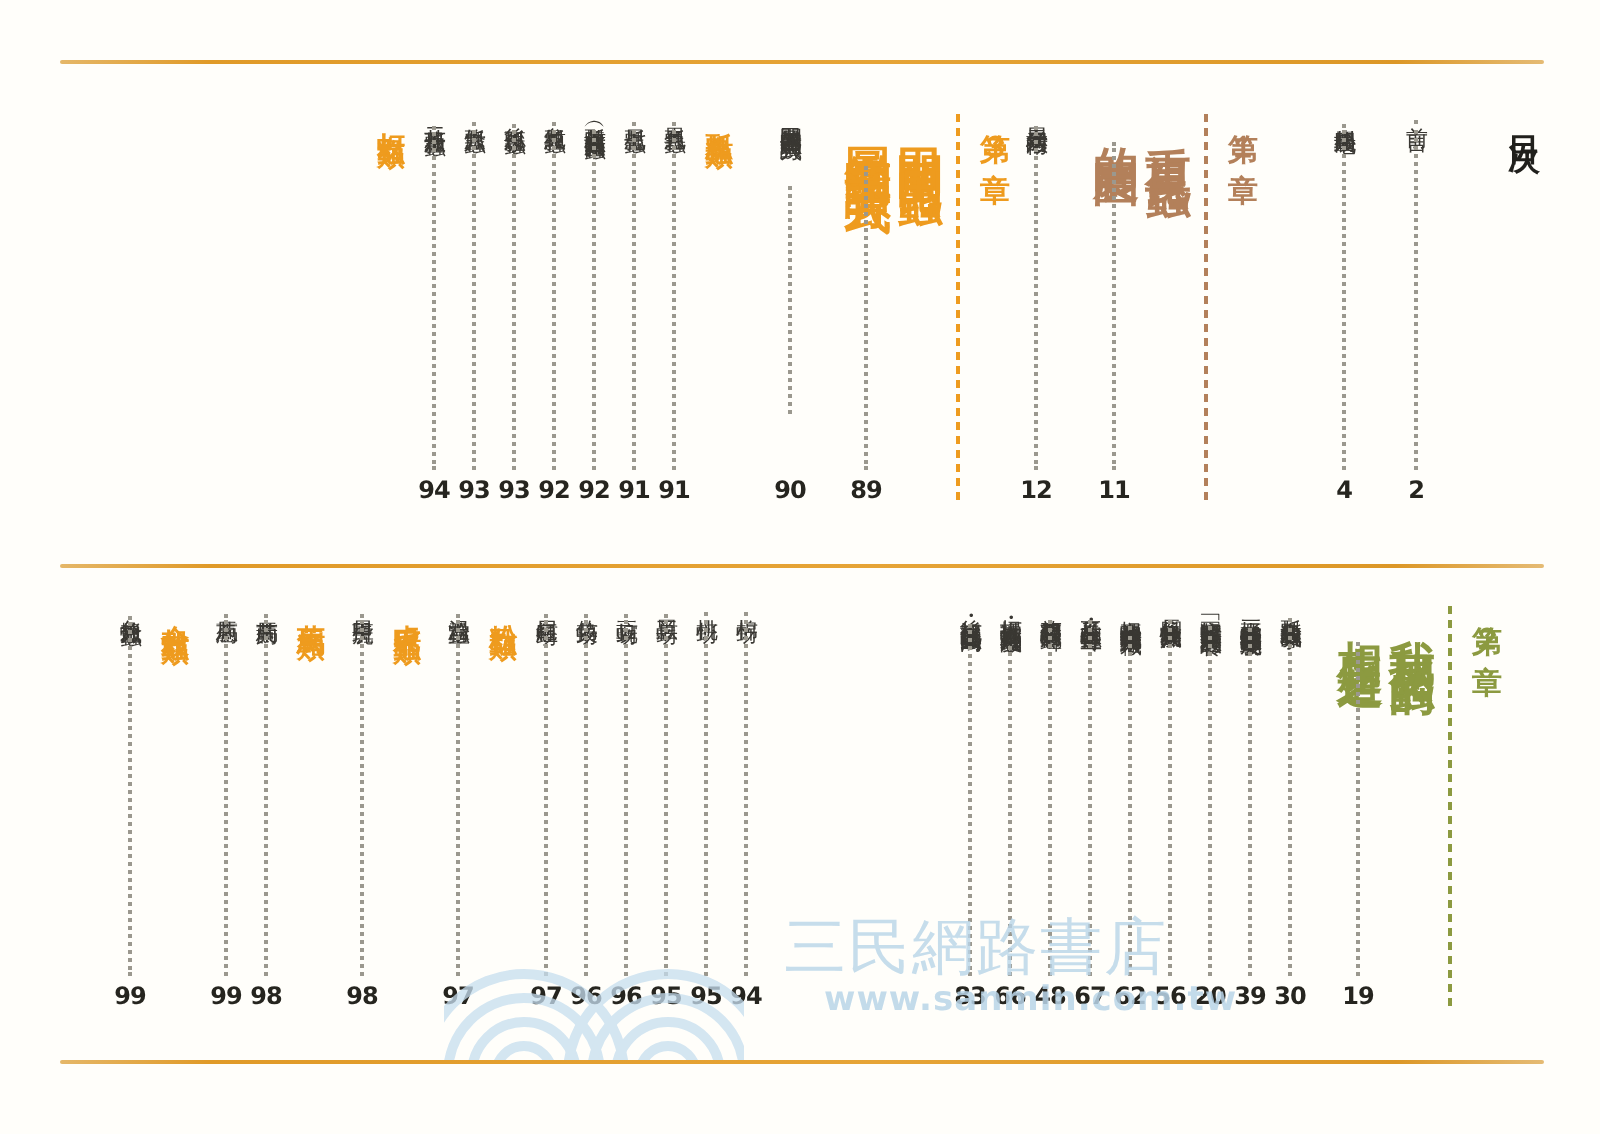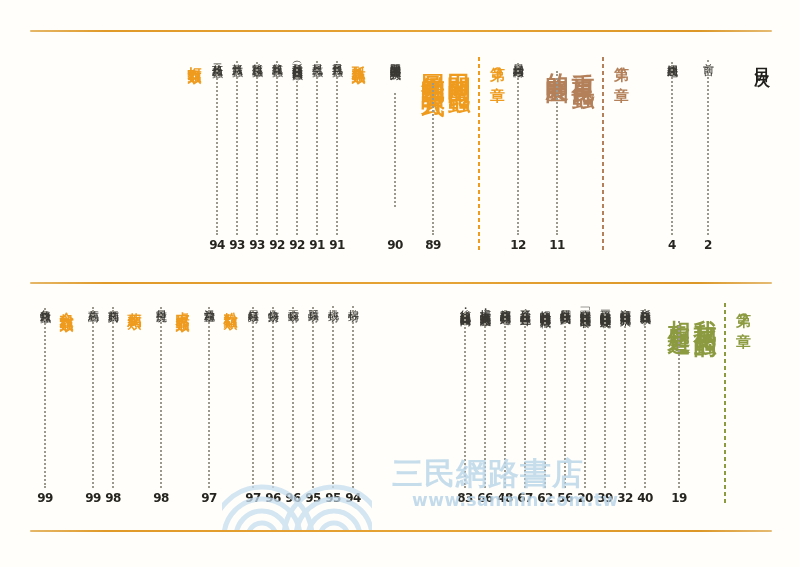--- a/index.html
+++ b/index.html
@@ -38,21 +38,21 @@
 
   .c-orange .ch-label,.c-orange .ch-title{color:var(--orange);}
   .c-orange .ch-dash{background:repeating-linear-gradient(180deg,var(--orange) 0 4px,transparent 4px 7px);}
   .c-brown .ch-label,.c-brown .ch-title{color:var(--brown);}
   .c-brown .ch-dash{background:repeating-linear-gradient(180deg,var(--brown) 0 4px,transparent 4px 7px);}
   .c-green .ch-label,.c-green .ch-title{color:var(--green);}
   .c-green .ch-dash{background:repeating-linear-gradient(180deg,var(--green) 0 4px,transparent 4px 7px);}
 
   .watermark{position:absolute; left:0; top:0; width:800px; height:567px; pointer-events:none;}
   .wm-arcs{position:absolute; left:222px; top:449px; opacity:.75;}
-  .wm-name{position:absolute; left:392px; top:453px; font-size:31px; font-weight:700;
+  .wm-name{position:absolute; left:392px; top:453px; font-size:31px; font-weight:400;
     color:var(--wm); letter-spacing:1px; opacity:.8;}
   .wm-url{position:absolute; left:412px; top:490px; font-size:17px; font-weight:700;
     color:var(--wm); letter-spacing:0.5px; opacity:.85;}
 </style>
 </head>
 <body>
 
 <div class="page" style="--orange: #ee9b1e; --brown: #b3805a; --green: #8c9a40; --ink: #3a3833; --line: #e0a02e; --wm: #b9d5e8;">
   <div class="rule rule-top"></div>
   <section class="band band-top" id="band-top">
@@ -161,26 +161,21 @@
         </div>
         <div class="col ch-title-col">
           <span class="vtext ch-title">相處之道</span>
           <div class="leader"></div>
           <div class="pagenum">19</div>
         </div>
       </div>
       <div class="col">
         <span class="vtext item-text">瓢蟲所教導我的事</span>
         <div class="leader"></div>
-        <div class="pagenum">40</div>
-      </div>
-      <div class="col">
-        <span class="vtext item-text">沒有蚜蟲的田間就沒有未來</span>
-        <div class="leader"></div>
-        <div class="pagenum">32</div>
+        <div class="pagenum">30</div>
       </div>
       <div class="col">
         <span class="vtext item-text">三大極惡蝶蛾幼蟲的關鍵在於早期發現</span>
         <div class="leader"></div>
         <div class="pagenum">39</div>
       </div>
       <div class="col">
         <span class="vtext item-text">蜜蜂比起「購買」更應該要「飼養」</span>
         <div class="leader"></div>
         <div class="pagenum">20</div>

